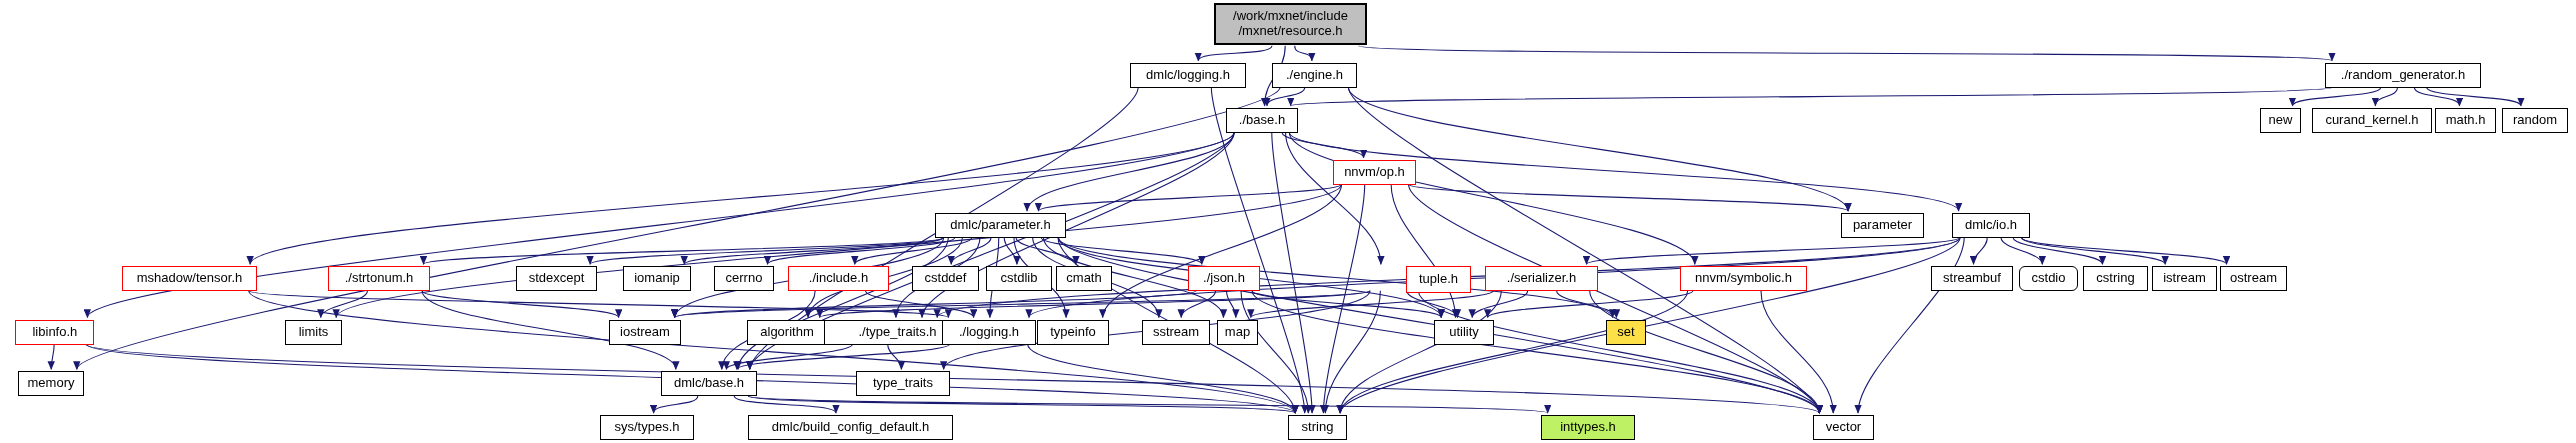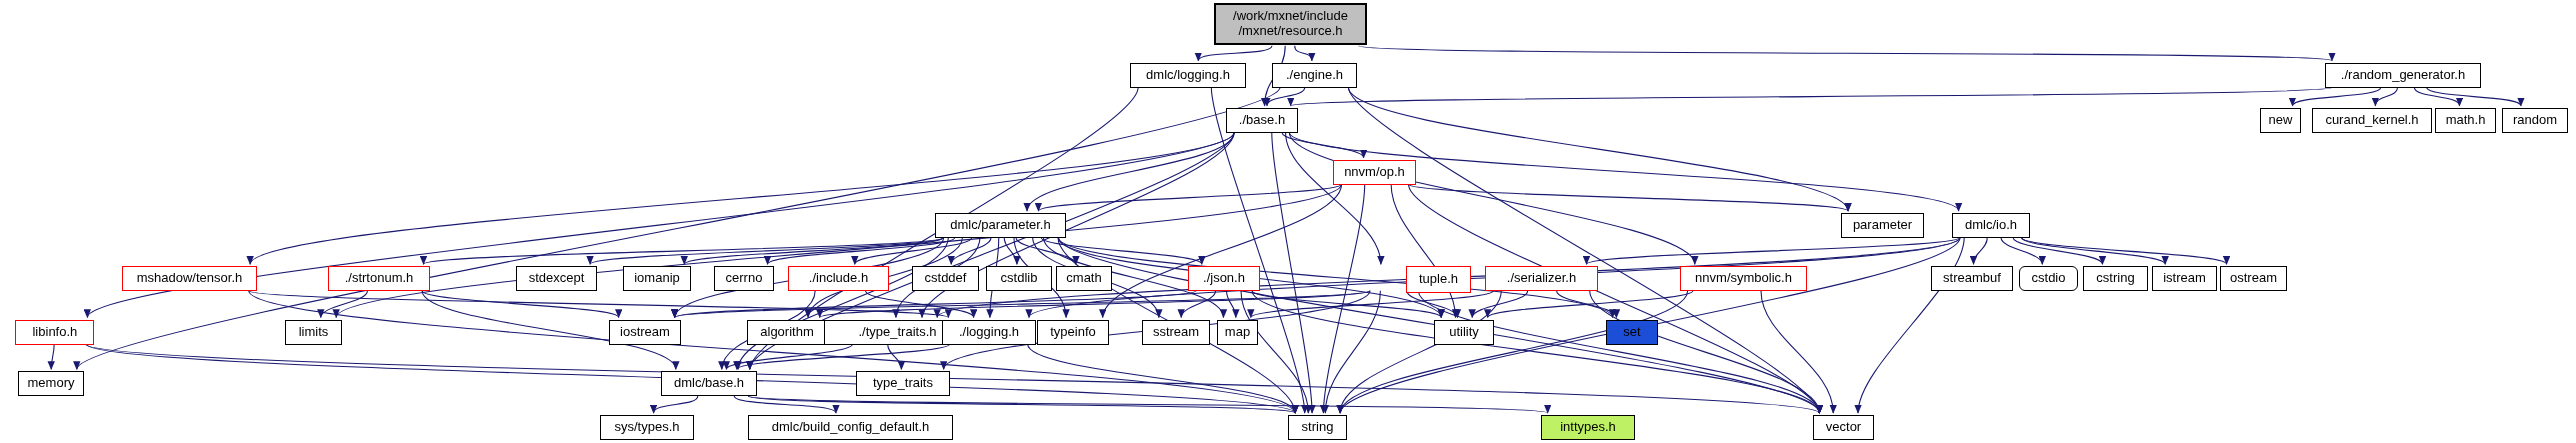--- a/index.html
+++ b/index.html
@@ -167,21 +167,21 @@
       <div class="node red" style="left: 15.4px; top: 320px; width: 79px; height: 24.6px; background: rgb(255, 255, 255); border-color: rgb(255, 0, 0);">libinfo.h</div>
       <div class="node plain" style="left: 285px; top: 320px; width: 57px; height: 24.6px; background: rgb(255, 255, 255); border-color: rgb(0, 0, 0);">limits</div>
       <div class="node plain" style="left: 609px; top: 320px; width: 72px; height: 24.6px; background: rgb(255, 255, 255); border-color: rgb(0, 0, 0);">iostream</div>
       <div class="node plain" style="left: 747px; top: 320px; width: 80px; height: 25px; background: rgb(255, 255, 255); border-color: rgb(0, 0, 0);">algorithm</div>
       <div class="node plain" style="left: 824px; top: 320px; width: 119px; height: 24.6px; background: rgb(255, 255, 255); border-color: rgb(0, 0, 0); padding-left: 28px;">./type_traits.h</div>
       <div class="node plain" style="left: 942px; top: 320px; width: 94px; height: 24.6px; background: rgb(255, 255, 255); border-color: rgb(0, 0, 0);">./logging.h</div>
       <div class="node plain" style="left: 1037px; top: 320px; width: 72px; height: 24.6px; background: rgb(255, 255, 255); border-color: rgb(0, 0, 0);">typeinfo</div>
       <div class="node plain" style="left: 1142px; top: 320px; width: 68px; height: 24.6px; background: rgb(255, 255, 255); border-color: rgb(0, 0, 0);">sstream</div>
       <div class="node plain" style="left: 1217px; top: 320px; width: 41px; height: 24.6px; background: rgb(255, 255, 255); border-color: rgb(0, 0, 0);">map</div>
       <div class="node plain" style="left: 1434px; top: 320px; width: 60px; height: 24.6px; background: rgb(255, 255, 255); border-color: rgb(0, 0, 0);">utility</div>
-      <div class="node plain" style="left: 1606px; top: 320px; width: 52px; height: 24.6px; background: #1d4ed8; border-color: rgb(0, 0, 0);">set</div>
+      <div class="node plain" style="left: 1606px; top: 320px; width: 40px; height: 24.6px; background: #fde047; border-color: rgb(0, 0, 0);">set</div>
       <div class="node plain" style="left: 18px; top: 371px; width: 66px; height: 24.6px; background: rgb(255, 255, 255); border-color: rgb(0, 0, 0);">memory</div>
       <div class="node plain" style="left: 661px; top: 371px; width: 96px; height: 24.6px; background: rgb(255, 255, 255); border-color: rgb(0, 0, 0);">dmlc/base.h</div>
       <div class="node plain" style="left: 856px; top: 371px; width: 94px; height: 24.6px; background: rgb(255, 255, 255); border-color: rgb(0, 0, 0);">type_traits</div>
       <div class="node plain" style="left: 600px; top: 415px; width: 94px; height: 24.6px; background: rgb(255, 255, 255); border-color: rgb(0, 0, 0);">sys/types.h</div>
       <div class="node plain" style="left: 748px; top: 415px; width: 205px; height: 24.6px; background: rgb(255, 255, 255); border-color: rgb(0, 0, 0);">dmlc/build_config_default.h</div>
       <div class="node plain" style="left: 1288px; top: 415px; width: 59px; height: 24.6px; background: rgb(255, 255, 255); border-color: rgb(0, 0, 0);">string</div>
       <div class="node plain" style="left: 1541px; top: 415px; width: 94px; height: 24.6px; background: #bef264; border-color: rgb(0, 0, 0);">inttypes.h</div>
       <div class="node plain" style="left: 1813px; top: 415px; width: 61px; height: 24.6px; background: rgb(255, 255, 255); border-color: rgb(0, 0, 0);">vector</div>
     </div>
 </div>

